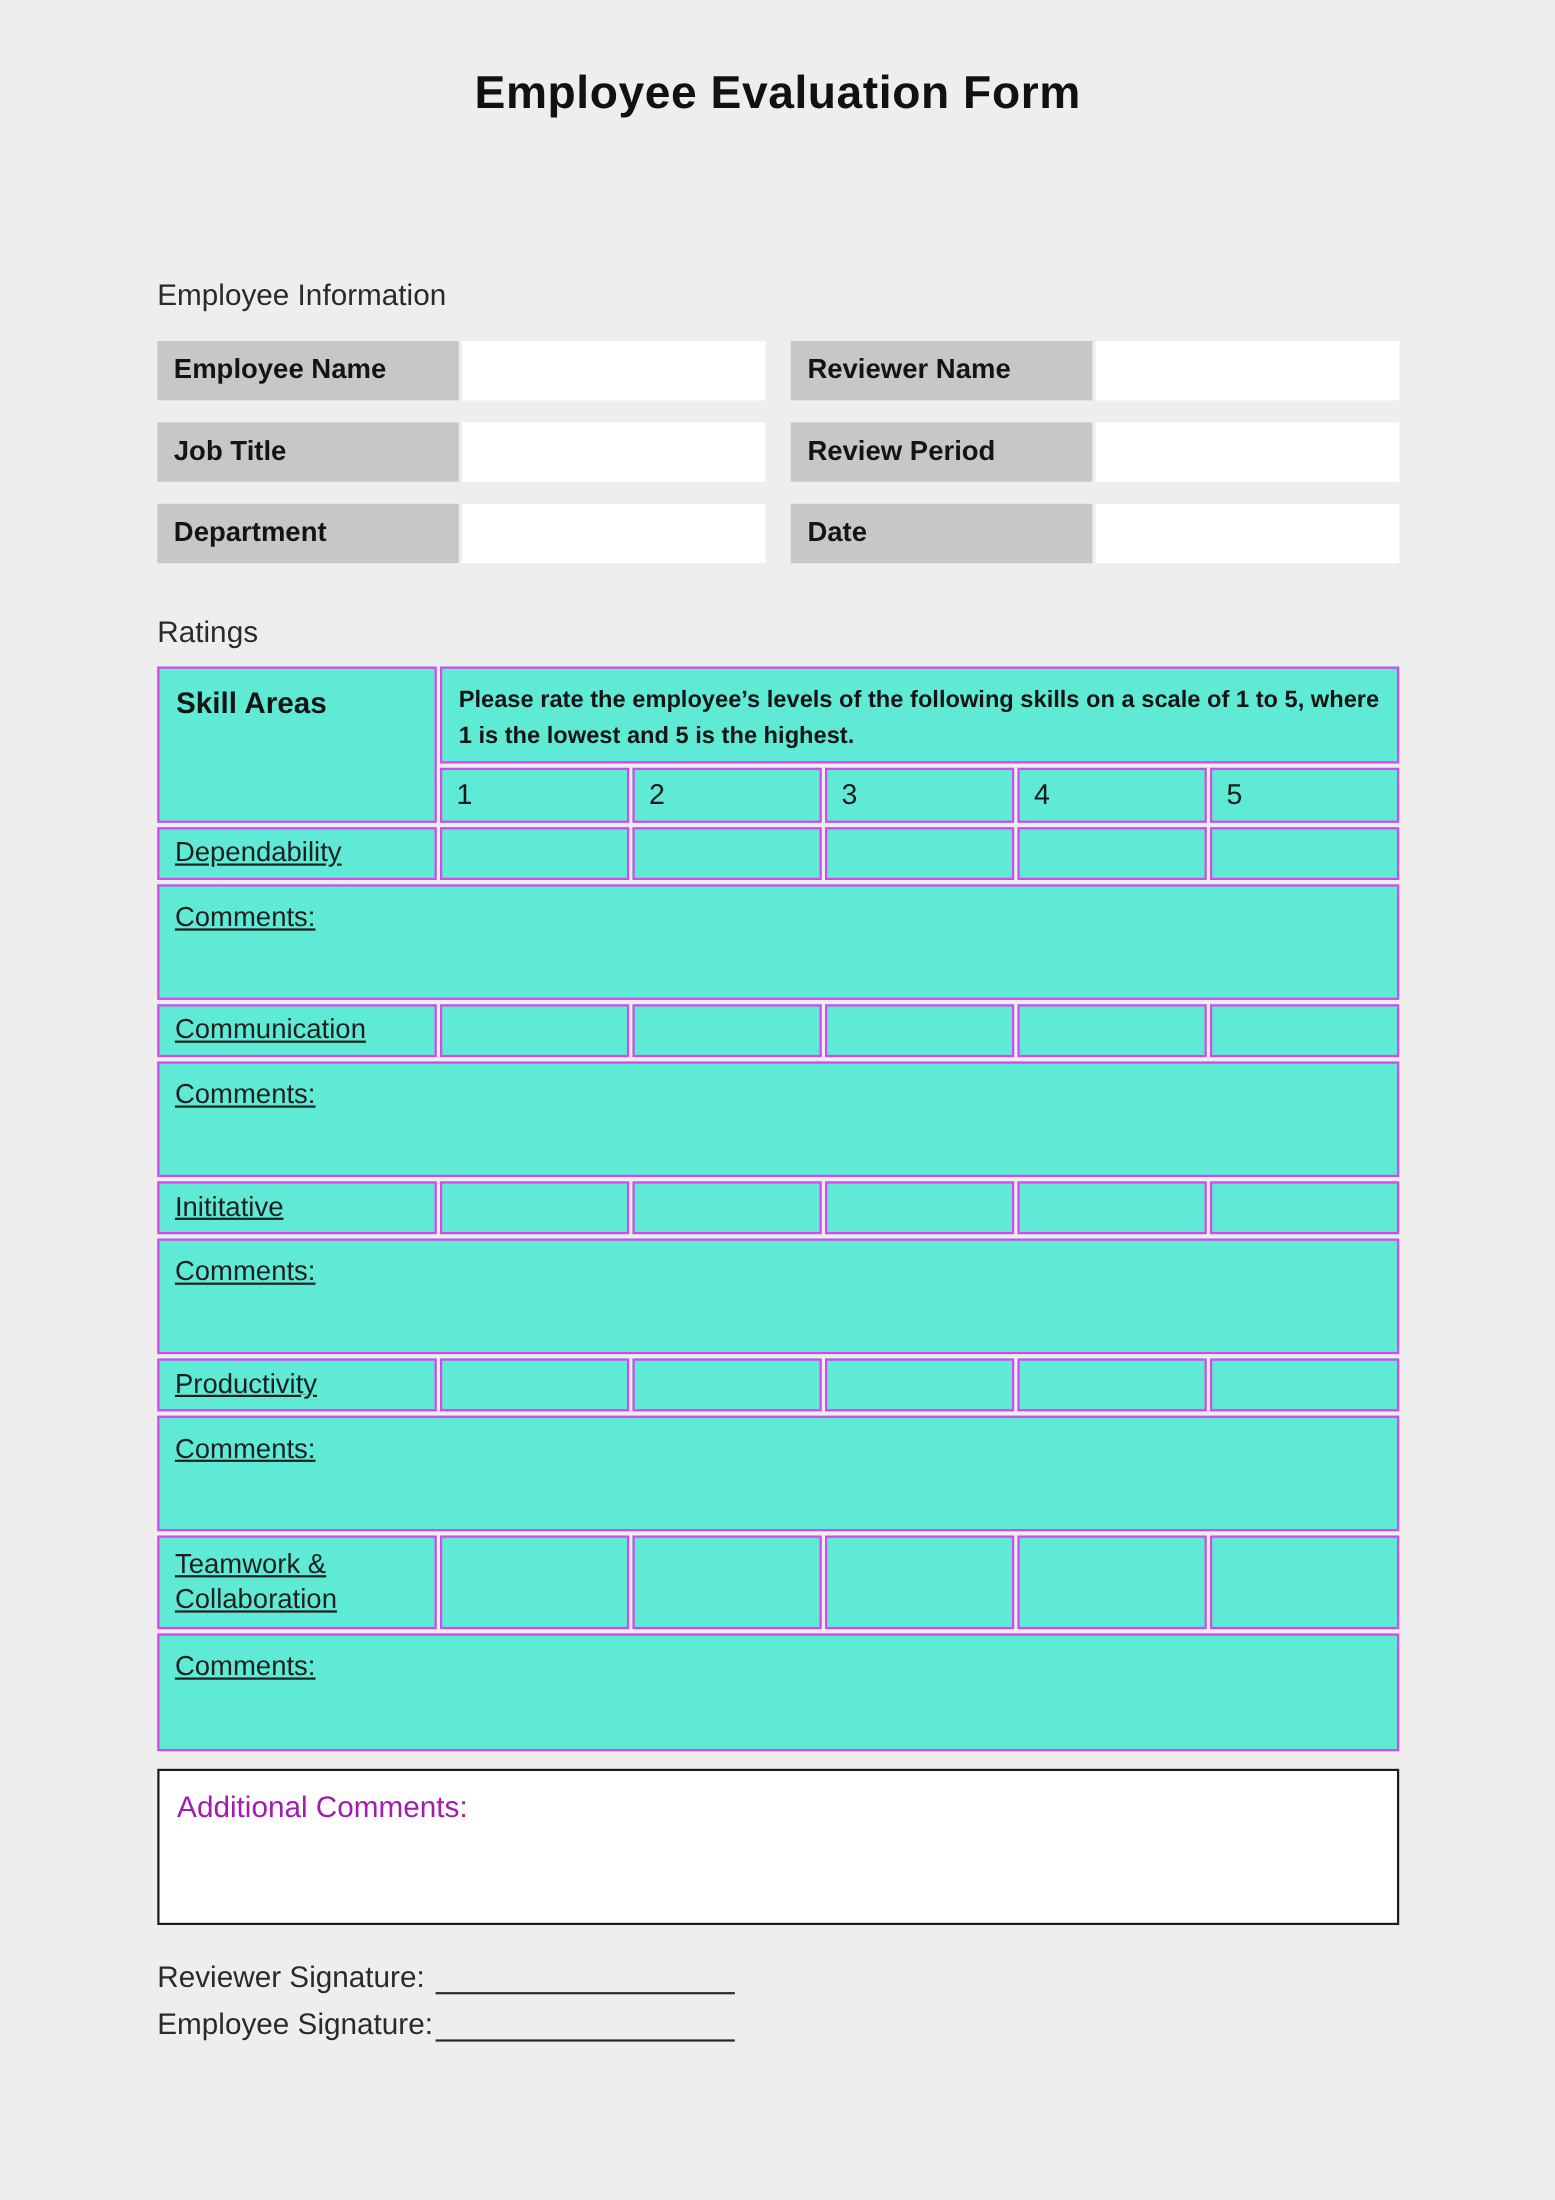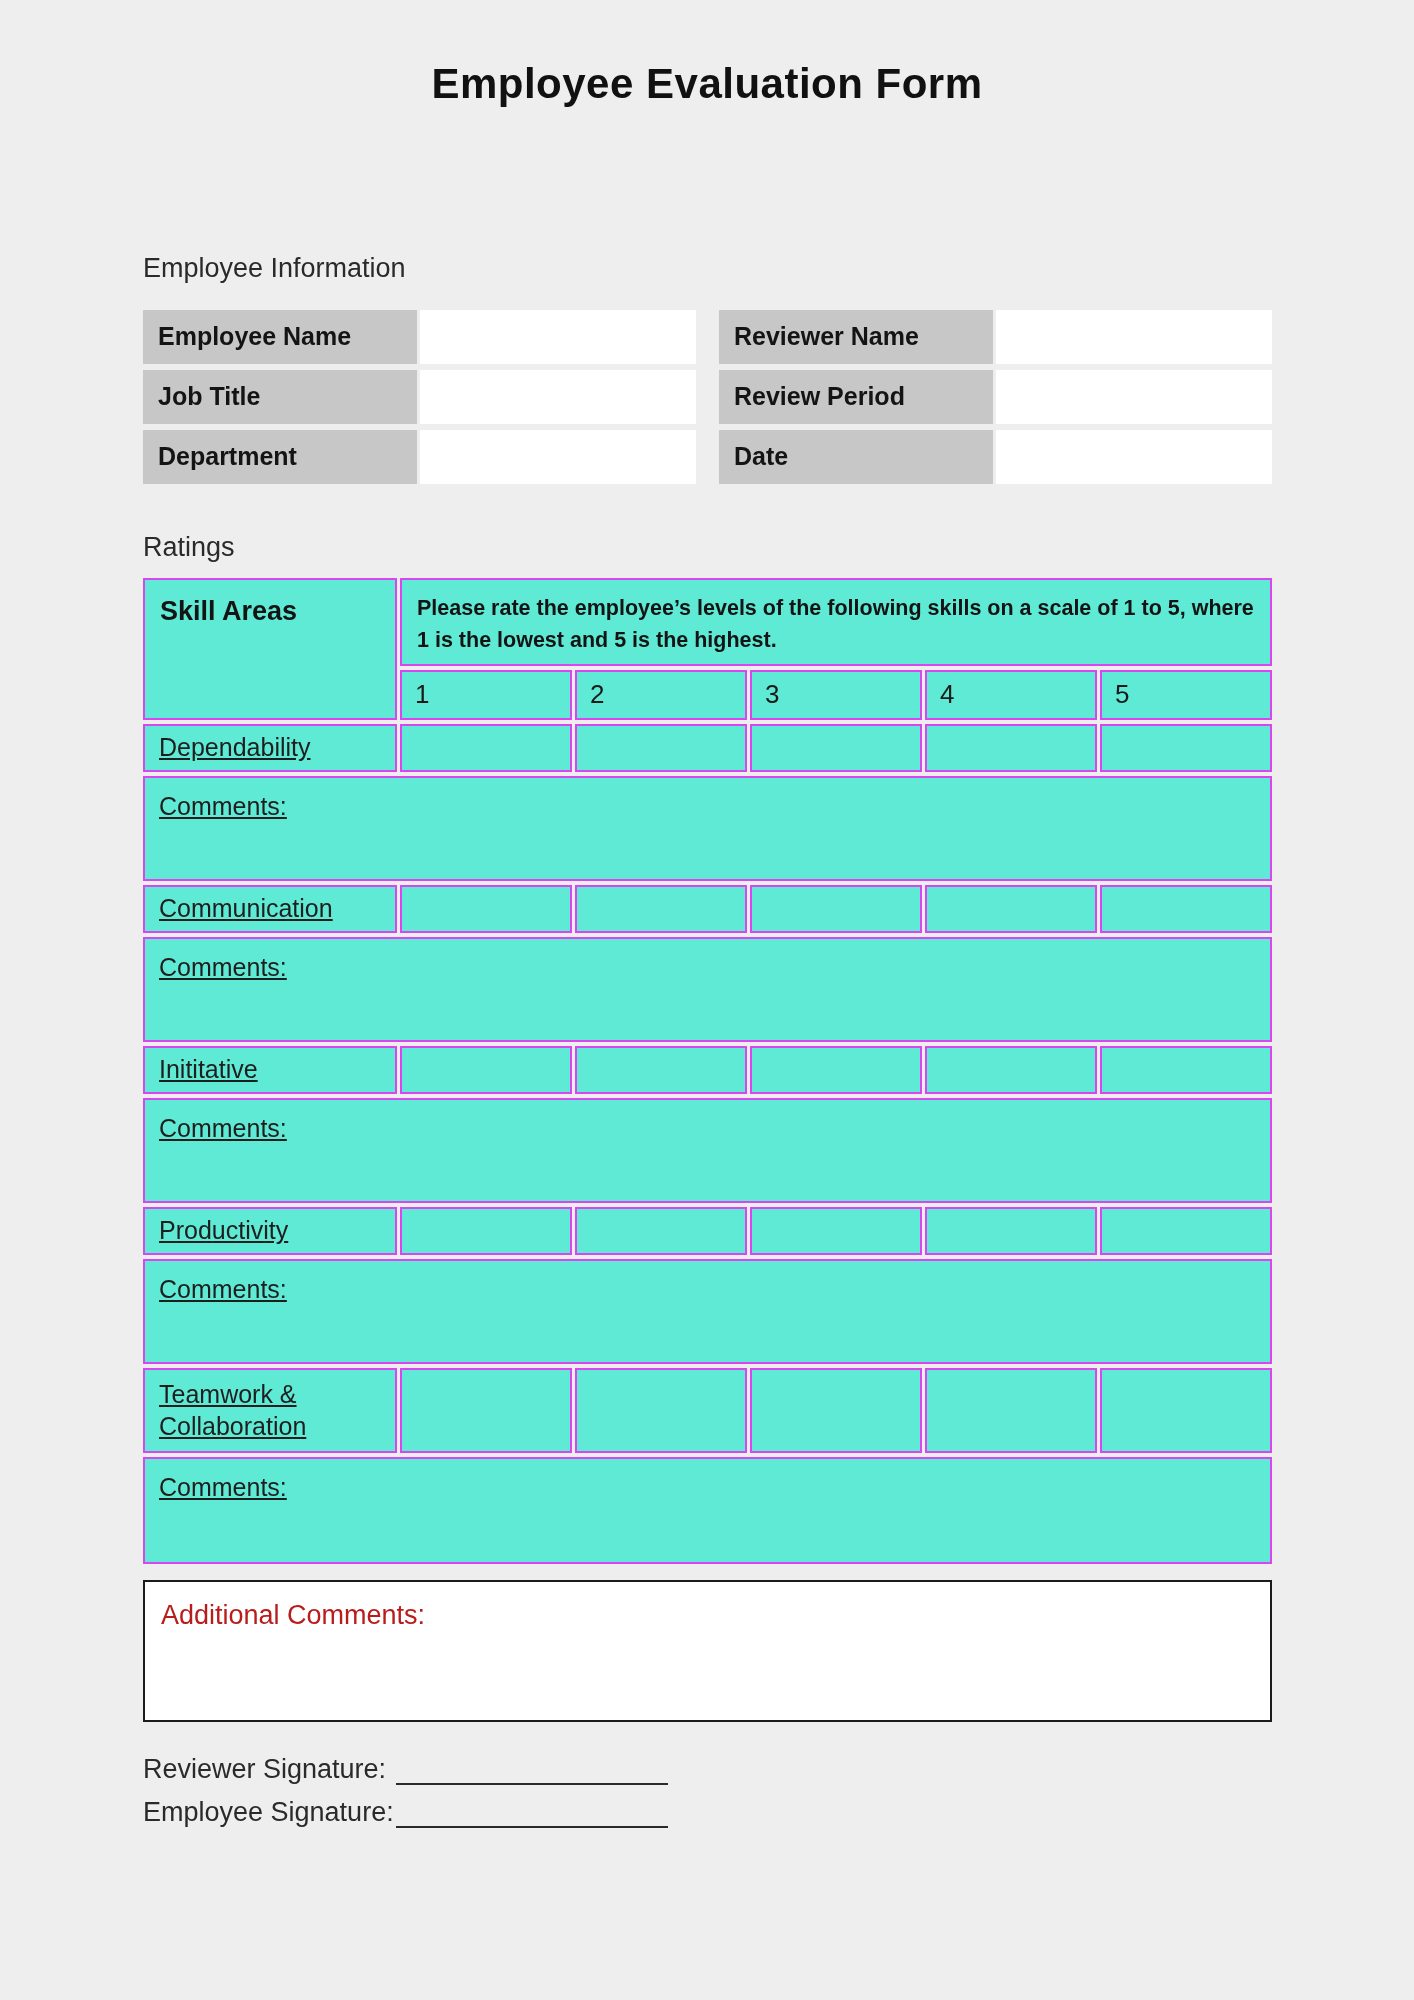--- a/index.html
+++ b/index.html
@@ -29,21 +29,21 @@
     color: #2a2a2a;
     font-weight: 400;
   }
   .info-heading { margin-top: 142px; margin-bottom: 26px; }
 
   
   .info-grid {
     display: flex;
     flex-wrap: wrap;
     justify-content: space-between;
-    row-gap: 6px;
+    row-gap: 20px;
     width: 1129px;
   }
   .info-pair { display: flex; width: 553px; }
   .info-label {
     width: 274px;
     height: 54px;
     background: #c7c7c7;
     display: flex;
     align-items: center;
     padding-left: 15px;
@@ -114,21 +114,21 @@
 
   
   .additional-box {
     margin-top: 16px;
     width: 1129px;
     height: 142px;
     background: #ffffff;
     border: 2px solid #1b1b1b;
     font-size: 27px;
     padding: 18px 26px 0 16px;
-    color: #b91c1c;
+    color: #a21caf;
   }
 
   
   .signatures { margin-top: 20px; }
   .sig-row {
     font-size: 27px;
     color: #2a2a2a;
     height: 43px;
     display: flex;
     align-items: flex-end;

